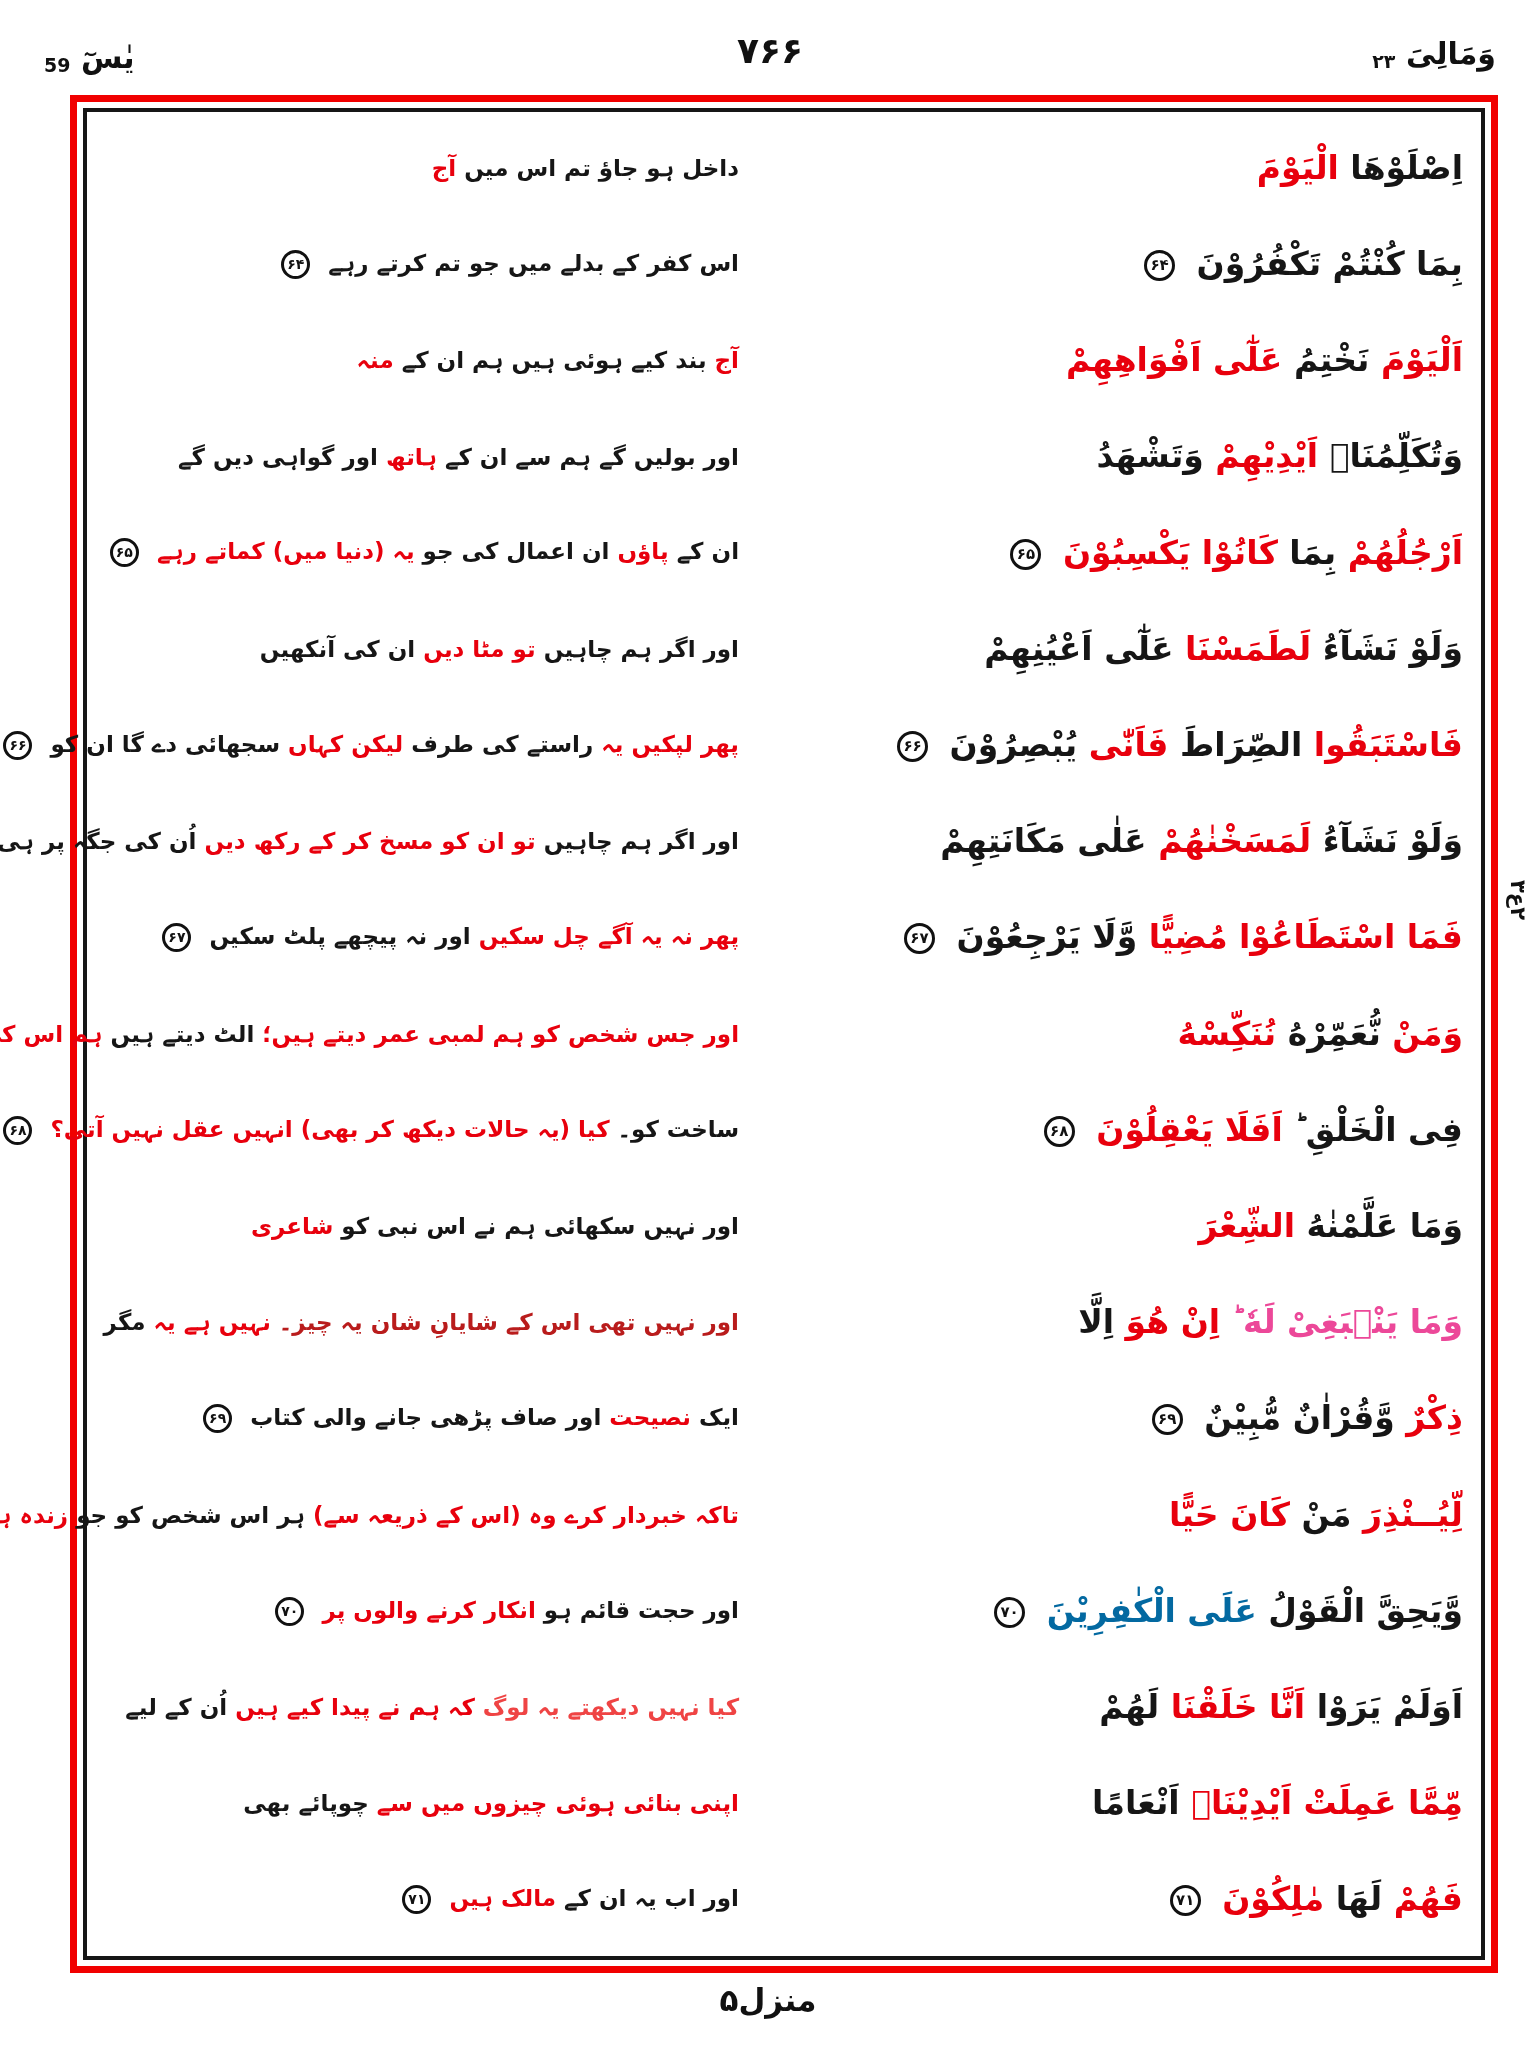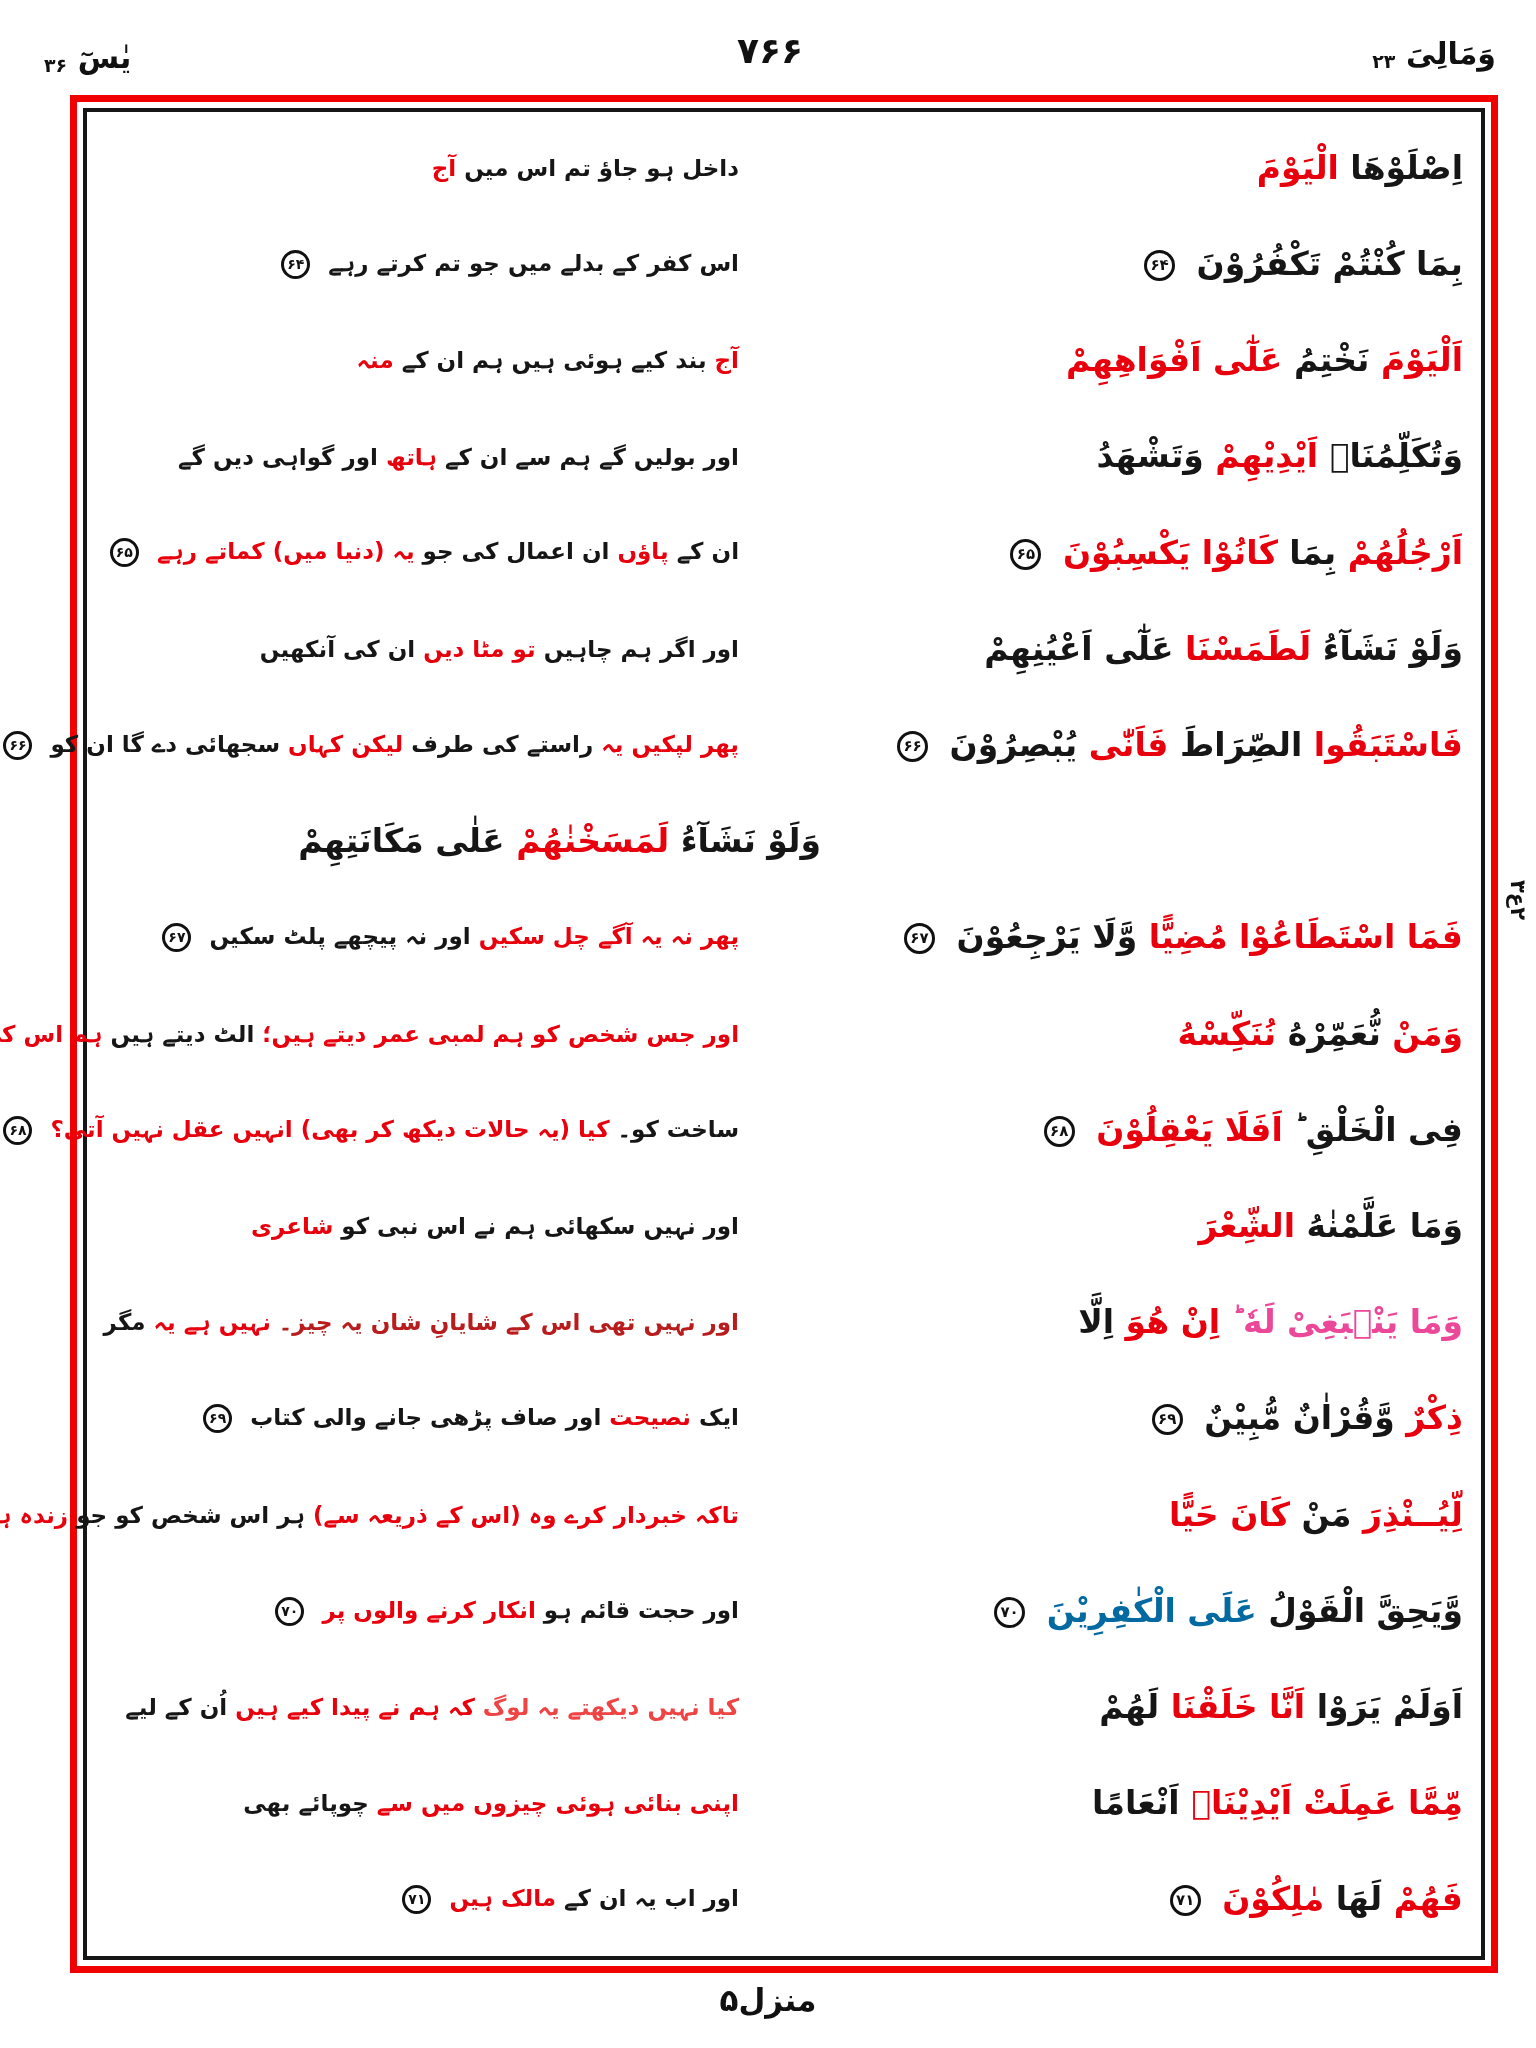--- a/index.html
+++ b/index.html
@@ -53,21 +53,21 @@
     position:absolute;left:0;right:0;top:1982px;text-align:center;
     font-size:31px;font-weight:bold;color:#111;direction:rtl;
   }
 </style>
 </head>
 <body>
 
 <div class="pageheader">
   <div class="hdr-item hdr-left">
     <span>یٰسٓ</span>
-    <span class="hdr-num">۳۶</span>
+    <span class="hdr-num">59</span>
   </div>
   <div class="hdr-item hdr-center">۷۶۶</div>
   <div class="hdr-item hdr-right">
     <span>وَمَالِیَ</span>
     <span class="hdr-num">۲۳</span>
   </div>
 </div>
 
 <div class="frame" style="border-color: rgb(241, 0, 0);">
   <div class="inner" style="border-color: rgb(22, 22, 22);">
@@ -93,20 +93,21 @@
       </div>
       <div class="row">
         <div class="cell urdu" dir="rtl"><span class="seg blk" style="color: rgb(22, 22, 22);">اور اگر ہم چاہیں</span> <span class="seg red" style="color: rgb(232, 0, 13);">تو مٹا دیں</span> <span class="seg blk" style="color: rgb(22, 22, 22);">ان کی آنکھیں</span> </div>
         <div class="cell arabic" dir="rtl"><span class="seg blk" style="color: rgb(22, 22, 22);">وَلَوْ نَشَآءُ</span> <span class="seg red" style="color: rgb(232, 0, 13);">لَطَمَسْنَا</span> <span class="seg blk" style="color: rgb(22, 22, 22);">عَلٰٓى اَعْيُنِهِمْ</span> </div>
       </div>
       <div class="row">
         <div class="cell urdu" dir="rtl"><span class="seg red" style="color: rgb(232, 0, 13);">پھر لپکیں یہ</span> <span class="seg blk" style="color: rgb(22, 22, 22);">راستے کی طرف</span> <span class="seg red" style="color: rgb(232, 0, 13);">لیکن کہاں</span> <span class="seg blk" style="color: rgb(22, 22, 22);">سجھائی دے گا ان کو</span> <span class="vbadge">۶۶</span></div>
         <div class="cell arabic" dir="rtl"><span class="seg red" style="color: rgb(232, 0, 13);">فَاسْتَبَقُوا</span> <span class="seg blk" style="color: rgb(22, 22, 22);">الصِّرَاطَ</span> <span class="seg red" style="color: rgb(232, 0, 13);">فَاَنّٰى</span> <span class="seg blk" style="color: rgb(22, 22, 22);">يُبْصِرُوْنَ</span> <span class="vbadge">۶۶</span></div>
       </div>
       <div class="row">
+        <div class="cell urdu" dir="rtl"><span class="seg blk" style="color: rgb(22, 22, 22);">اور اگر ہم چاہیں</span> <span class="seg red" style="color: rgb(232, 0, 13);">تو ان کو مسخ کر کے رکھ دیں</span> <span class="seg blk" style="color: rgb(22, 22, 22);">اُن کی جگہ پر ہی</span> </div>
         <div class="cell arabic" dir="rtl"><span class="seg blk" style="color: rgb(22, 22, 22);">وَلَوْ نَشَآءُ</span> <span class="seg red" style="color: rgb(232, 0, 13);">لَمَسَخْنٰهُمْ</span> <span class="seg blk" style="color: rgb(22, 22, 22);">عَلٰى مَكَانَتِهِمْ</span> </div>
       </div>
       <div class="row">
         <div class="cell urdu" dir="rtl"><span class="seg red" style="color: rgb(232, 0, 13);">پھر نہ یہ آگے چل سکیں</span> <span class="seg blk" style="color: rgb(22, 22, 22);">اور نہ پیچھے پلٹ سکیں</span> <span class="vbadge">۶۷</span></div>
         <div class="cell arabic" dir="rtl"><span class="seg red" style="color: rgb(232, 0, 13);">فَمَا اسْتَطَاعُوْا مُضِيًّا</span> <span class="seg blk" style="color: rgb(22, 22, 22);">وَّلَا يَرْجِعُوْنَ</span> <span class="vbadge">۶۷</span></div>
       </div>
       <div class="row">
         <div class="cell urdu" dir="rtl"><span class="seg red" style="color: rgb(232, 0, 13);">اور جس شخص کو ہم لمبی عمر دیتے ہیں؛</span> <span class="seg blk" style="color: rgb(22, 22, 22);">الٹ دیتے ہیں</span> <span class="seg red" style="color: rgb(232, 0, 13);">ہم اس کی</span> </div>
         <div class="cell arabic" dir="rtl"><span class="seg red" style="color: rgb(232, 0, 13);">وَمَنْ</span> <span class="seg blk" style="color: rgb(22, 22, 22);">نُّعَمِّرْهُ</span> <span class="seg red" style="color: rgb(232, 0, 13);">نُنَكِّسْهُ</span> </div>
       </div>

